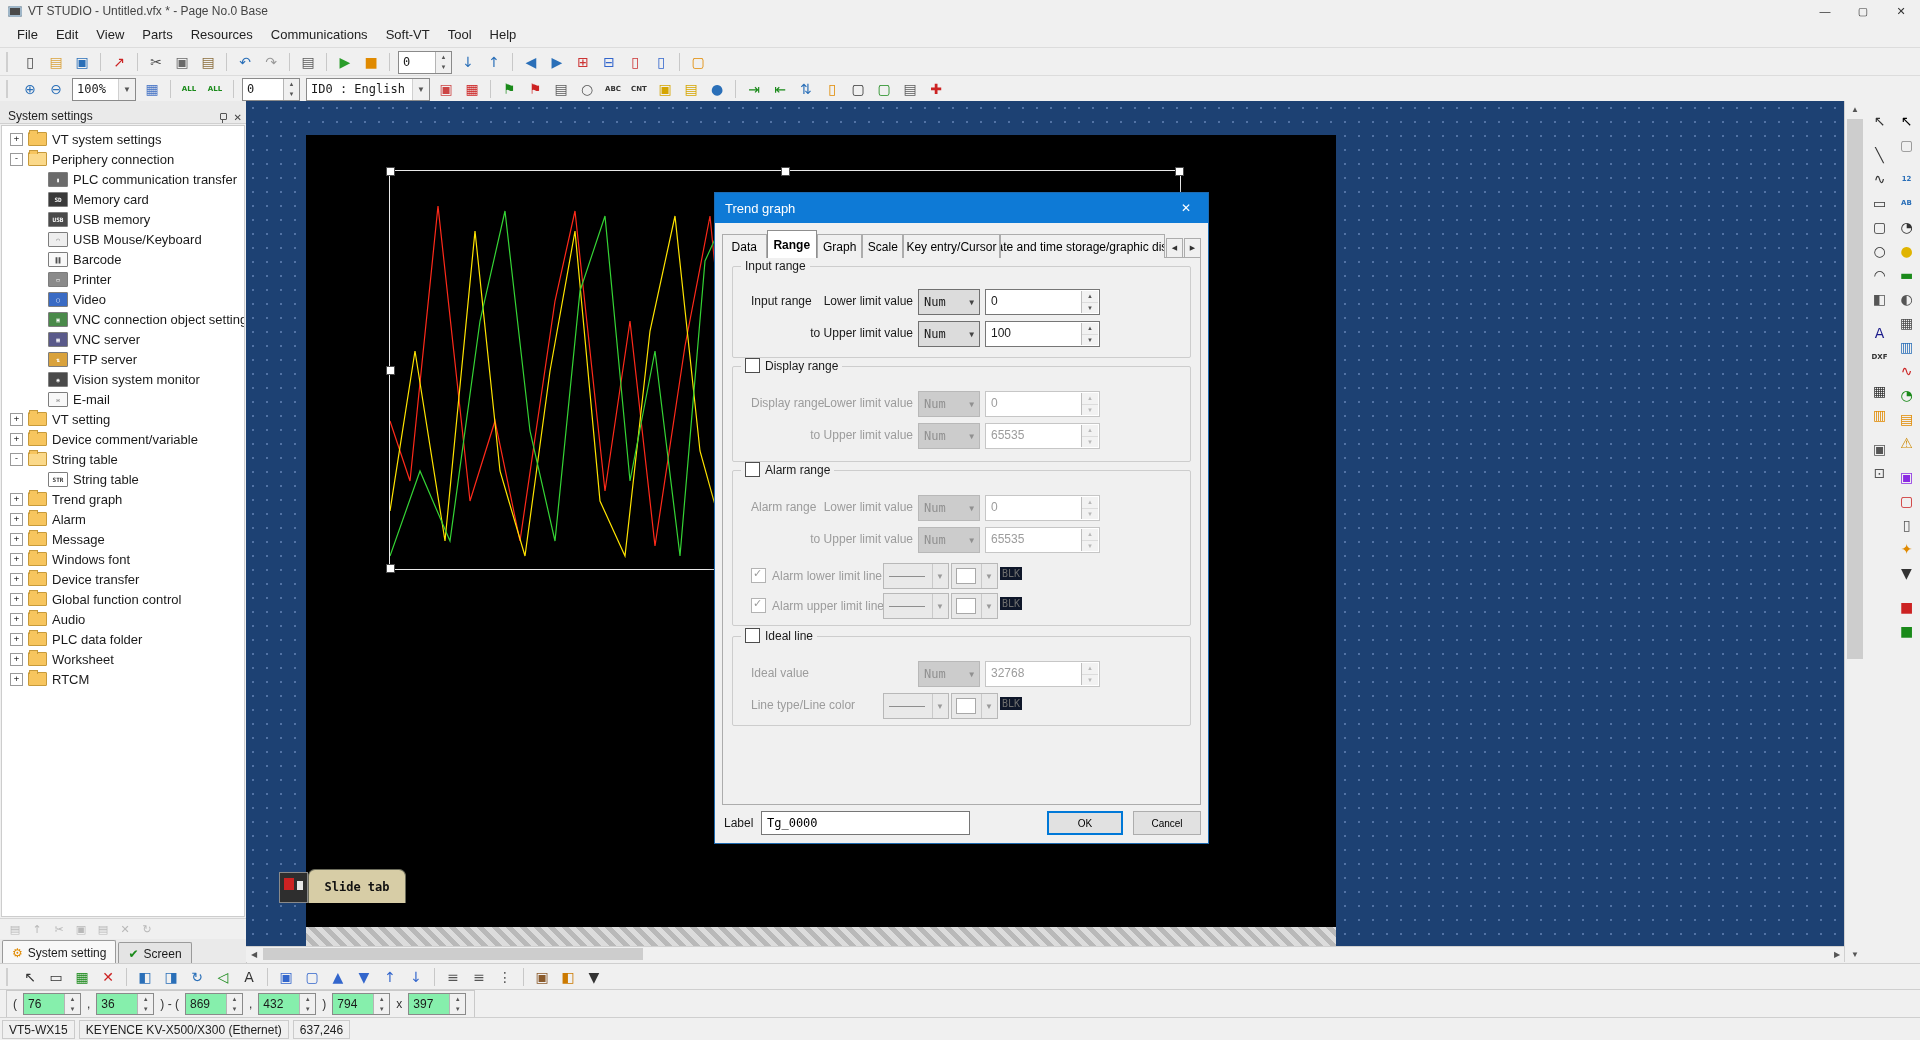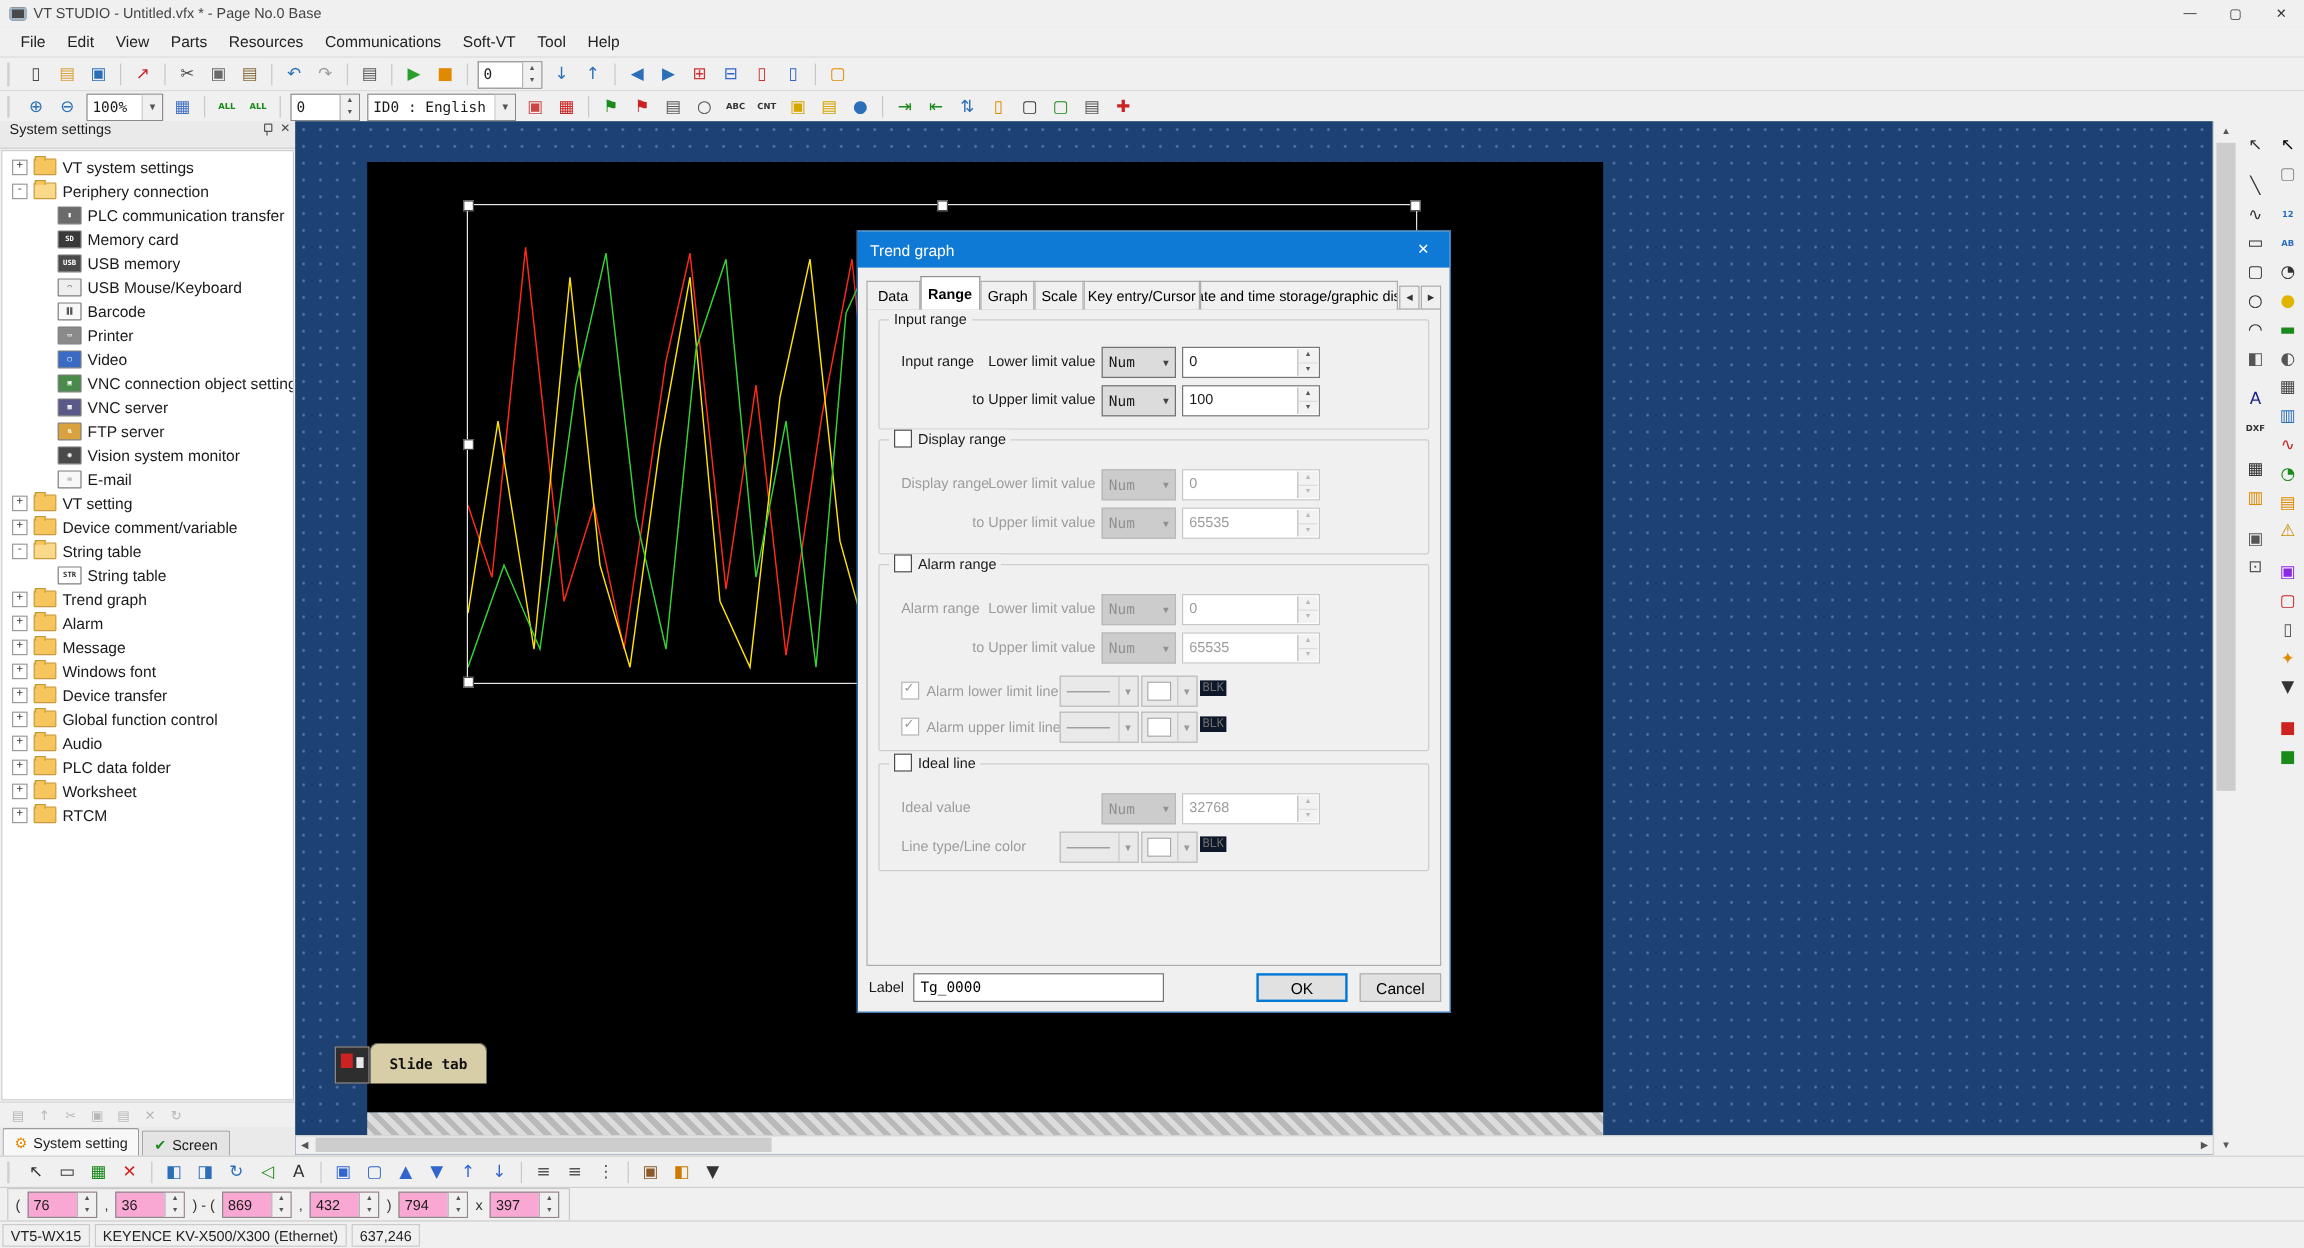--- a/index.html
+++ b/index.html
@@ -25,21 +25,21 @@
   .tbtn.small{font-size:7px;font-weight:bold;letter-spacing:0;}
   .tsep{width:1px;height:18px;background:#c8c8c8;margin:0 5px;}
   .tgap{height:10px;}
   .tspin,.tcombo{height:21px;border:1px solid #8a8a8a;background:#fff;display:flex;align-items:center;margin:0 3px;position:relative;font-size:12px;}
   .tspin-v,.tcombo-v{padding:0 4px;flex:1;white-space:nowrap;overflow:hidden;font-family:"DejaVu Sans Mono",monospace;}
   .tspin-a{width:15px;height:100%;display:flex;flex-direction:column;border-left:1px solid #b5b5b5;background:#f0f0f0;}
   .tspin-a i{flex:1;font-style:normal;font-size:6px;color:#555;display:flex;align-items:center;justify-content:center;}
   .tcombo-a{width:16px;height:100%;display:flex;align-items:center;justify-content:center;font-size:8px;color:#555;background:#f0f0f0;border-left:1px solid #d0d0d0;}
   
   .leftpanel{position:absolute;left:0;top:101px;width:246px;bottom:75px;background:#f0f0f0;border-right:1px solid #c9c9c9;display:flex;flex-direction:column;}
-  .lp-header{height:22px;display:flex;align-items:flex-start;padding:0 4px 0 8px;background:#eaeaea;border-bottom:1px solid #d0d0d0;font-size:12px;color:#222;}
+  .lp-header{height:22px;display:flex;align-items:flex-end;padding:0 4px 0 8px;background:#eaeaea;border-bottom:1px solid #d0d0d0;font-size:12px;color:#222;}
   .lp-hbtns{margin-left:auto;display:flex;gap:6px;align-items:center;}
   .pin{width:11px;height:11px;position:relative;}
   .pin::before{content:"";position:absolute;left:3px;top:1px;width:5px;height:5px;border:1.5px solid #555;border-radius:1px;}
   .pin::after{content:"";position:absolute;left:5px;top:7px;width:1.5px;height:4px;background:#555;}
   .lp-x{font-size:10px;color:#444;}
   .tree{flex:1;background:#fff;border:1px solid #cdcdcd;margin:1px;overflow:hidden;padding-top:3px;}
   .trow{height:20px;display:flex;align-items:center;white-space:nowrap;}
   .expand{width:11px;height:11px;border:1px solid #9a9a9a;background:#fff;font-size:9px;line-height:9px;text-align:center;color:#333;margin-right:5px;flex:none;font-family:"DejaVu Sans Mono",monospace;}
   .folder{width:17px;height:12px;background:#f7c55e;border:1px solid #c79a3b;border-radius:1px;position:relative;margin-right:5px;flex:none;}
   .folder::before{content:"";position:absolute;left:0;top:-3px;width:7px;height:3px;background:#f7c55e;border:1px solid #c79a3b;border-bottom:none;}
@@ -76,21 +76,21 @@
   .slidetab{position:absolute;left:62px;top:768px;width:96px;height:33px;background:#d7cda6;border:1px solid #6b6b5a;border-bottom:none;border-radius:7px 7px 0 0;
             display:flex;align-items:center;justify-content:center;font-family:"DejaVu Sans Mono",monospace;font-size:12px;font-weight:bold;color:#111;}
   
   .righttools{position:absolute;right:0;top:101px;width:54px;bottom:78px;background:#f0f0f0;display:flex;}
   .rtcol{width:27px;display:flex;flex-direction:column;align-items:center;padding-top:8px;}
   .rtcol .tbtn{width:23px;height:22px;margin:1px 0;}
   
   .coordbar{position:absolute;left:0;right:0;top:989px;height:28px;background:#f0f0f0;display:flex;align-items:center;border-top:1px solid #cfcfcf;padding-left:6px;}
   .coordgroup{display:flex;align-items:center;gap:4px;border:1px solid #c9c9c9;padding:2px 8px 2px 4px;background:#f0f0f0;}
   .ctext{font-size:12px;color:#333;padding:0 2px;}
-  .cspin{width:56px;height:20px;border:1px solid #8a8a8a;background:#f9a8d4;display:flex;align-items:center;position:relative;font-size:12px;}
+  .cspin{width:56px;height:20px;border:1px solid #8a8a8a;background:#86efac;display:flex;align-items:center;position:relative;font-size:12px;}
   .cspin .tspin-v{font-family:"Liberation Sans",sans-serif;}
   .statusbar{position:absolute;left:0;right:0;top:1017px;height:23px;background:#f0f0f0;border-top:1px solid #cfcfcf;display:flex;align-items:center;padding:0 2px;font-size:12px;color:#222;}
   .swell{border:1px solid #cbcbcb;height:17px;display:flex;align-items:center;padding:0 6px;background:#f0f0f0;white-space:nowrap;}
   .swell.main{flex:1;margin-right:4px;}
   
   .dialog{position:absolute;left:714px;top:192px;width:493px;height:650px;background:#f0f0f0;border:1px solid #1d6ab0;box-shadow:4px 4px 12px rgba(0,0,0,.5);z-index:50;font-size:12px;}
   .dlg-title{height:30px;background:#0e7ad6;color:#fff;display:flex;align-items:center;padding-left:10px;font-size:13px;}
   .dlg-close{margin-left:auto;width:44px;height:30px;display:flex;align-items:center;justify-content:center;color:#fff;font-size:12px;}
   .dlg-tabs{position:absolute;left:7px;top:37px;right:7px;height:28px;display:flex;align-items:flex-end;z-index:2;}
   .dtab{height:24px;border:1px solid #acacac;border-bottom:none;background:#f0f0f0;display:flex;align-items:center;justify-content:center;
@@ -124,21 +124,21 @@
   .cbl{position:absolute;left:18px;top:5px;display:flex;gap:6px;align-items:center;}
   .lcombo{position:absolute;left:150px;top:0;width:64px;height:24px;border:1px solid #b8b8b8;background:#e9e9e9;display:flex;align-items:center;}
   .lcombo .lineglyph{width:36px;height:1px;background:#8e8e8e;margin-left:5px;}
   .lcombo .ca,.ccombo .ca{margin-left:auto;font-size:8px;color:#9a9a9a;padding-right:4px;border-left:1px solid #c9c9c9;height:100%;display:flex;align-items:center;padding-left:3px;}
   .ccombo{position:absolute;left:218px;top:0;width:45px;height:24px;border:1px solid #b8b8b8;background:#e9e9e9;display:flex;align-items:center;}
   .ccombo .swatch{width:18px;height:14px;background:#fff;border:1px solid #a8a8a8;margin-left:4px;}
   .blk{position:absolute;left:267px;top:4px;background:#0f172a;color:#6e6e6e;font-family:"DejaVu Sans Mono",monospace;font-size:10px;padding:1px 2px;}
   .dlg-bottom{position:absolute;left:7px;right:7px;top:618px;height:26px;}
   .dlg-bottom .lab{position:absolute;left:2px;top:5px;font-size:12px;}
   .labelinput{position:absolute;left:39px;top:0;width:197px;height:22px;border:1px solid #767676;background:#fff;font-family:"DejaVu Sans Mono",monospace;font-size:12px;padding:0 5px;}
-  .btn{position:absolute;top:0;height:24px;background:#e1e1e1;border:1px solid #adadad;font-size:13px;font-family:"Liberation Sans",sans-serif;}
+  .btn{position:absolute;top:0;height:24px;background:#e1e1e1;border:1px solid #adadad;font-size:10px;font-family:"Liberation Sans",sans-serif;}
   .btn.primary{left:325px;width:76px;border:2px solid #0078d7;}
   .btn.cancel{left:411px;width:68px;}
 </style>
 </head>
 <body>
 
 <div class="app">
 
   <div class="titlebar">
     <span class="appicon"></span>

